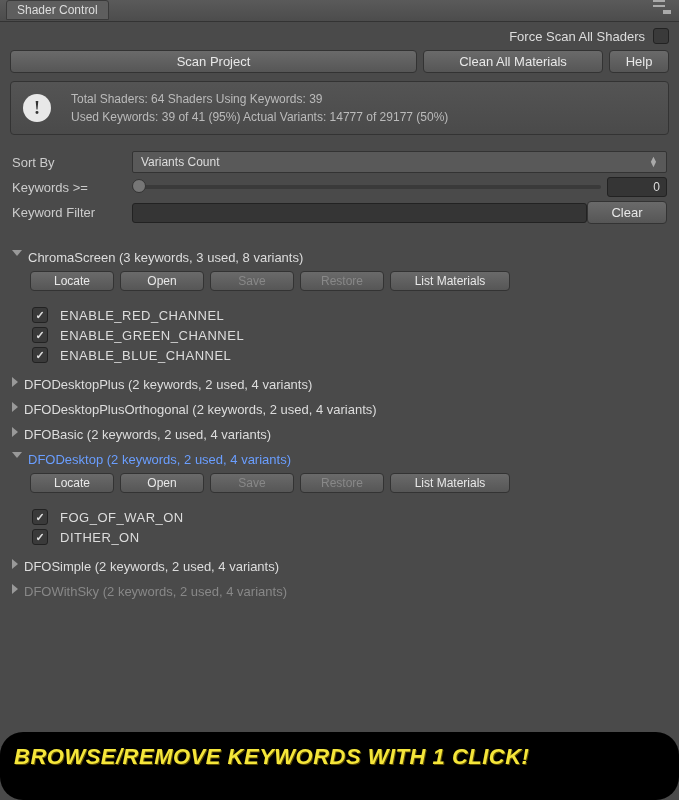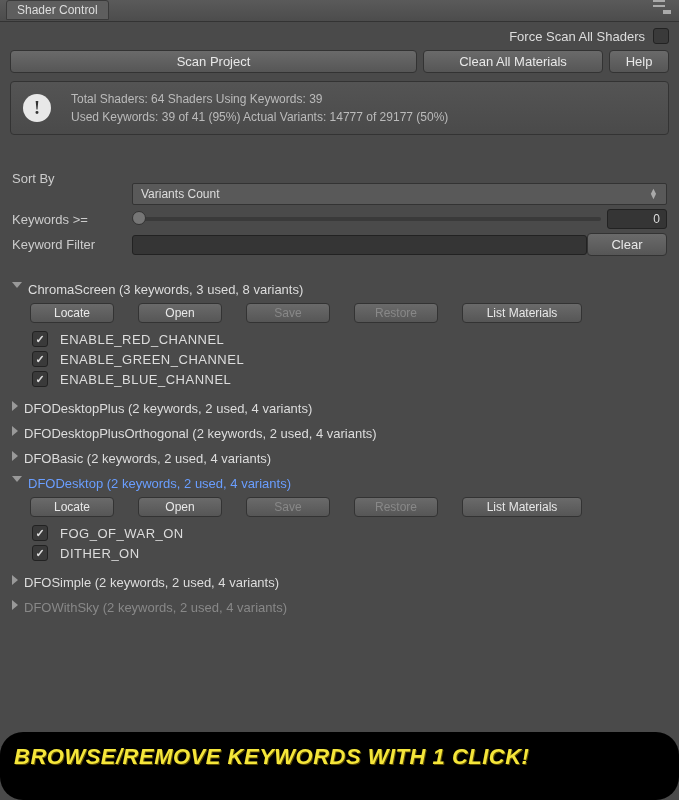--- a/index.html
+++ b/index.html
@@ -25,38 +25,38 @@
 .btn-sm { width:60px; }
 .btn.disabled { color:#888; cursor:default; }
 
 .info-box { margin:4px 10px 10px; background:linear-gradient(#545454,#4a4a4a); border:1px solid #333; border-radius:4px; padding:8px 12px; display:flex; align-items:center; gap:12px; }
 .info-icon { width:28px; height:28px; background:#e8e8e8; border-radius:50%; display:flex; align-items:center; justify-content:center; color:#333; font-weight:bold; font-size:18px; font-family:serif; flex-shrink:0; }
 .info-text { font-size:12px; color:#bbb; line-height:1.5;margin-left:8px; }
 
 .form-rows { padding:2px 12px 10px; }
 .form-row { display:flex; align-items:center; margin:4px 0; gap:0; }
 .form-label { width:120px; font-size:13px; color:#ccc; }
-.select { flex:1; background:#595959; border:1px solid #333; border-radius:2px; padding:3px 8px; color:#ddd; font-size:12px; cursor:pointer; display:flex; align-items:center;margin-top:32px; }
+.select { flex:1; background:#595959; border:1px solid #333; border-radius:2px; padding:3px 8px; color:#ddd; font-size:12px; cursor:pointer; display:flex; align-items:center; }
 .select .arrs { margin-left:auto; font-size:9px; color:#aaa; line-height:5px; }
 .slider-wrap { flex:1; display:flex; align-items:center; gap:6px; }
 .slider-track { flex:1; height:4px; background:#3a3a3a; border-radius:2px; position:relative; }
 .slider-thumb { width:14px; height:14px; background:#767676; border:1px solid #333; border-radius:50%; position:absolute; top:-6px; left:0; cursor:pointer; }
 .num-field { width:60px; background:#353535; border:1px solid #222; border-radius:3px; padding:2px 6px; text-align:right; color:#ddd; font-size:12px; }
 .text-field { flex:1; background:#353535; border:1px solid #222; border-radius:3px; padding:3px 6px; color:#ddd; font-size:12px; height:20px; }
 .clear-btn { width:80px; }
 
 .scroll-area { flex:1; overflow-y:auto; padding:4px 12px 0; position:relative; }
 .shader { margin:6px 0; }
 .shader-head { display:flex; align-items:flex-start; gap:4px; cursor:pointer; padding:2px 0; font-size:13px; color:#ddd; }
 .shader-head.highlight { color:#6a9eff; }
 .fold { width:0; height:0; display:inline-block; }
 .fold.closed { border-top:5px solid transparent; border-bottom:5px solid transparent; border-left:6px solid #999; margin-right:2px; }
 .fold.open { border-left:5px solid transparent; border-right:5px solid transparent; border-top:6px solid #999; margin-right:2px; }
 .shader-body { padding:4px 0 4px 18px; }
-.action-row { display:flex; gap:24px; margin-bottom:6px; }
+.action-row { display:flex; gap:6px; margin-bottom:14px; }
 .action-row .btn { font-size:12px; padding:2px 0; width:84px; }
 .action-row .btn.lm { width:120px; }
 .kw-row { display:flex; align-items:center; gap:12px; padding:2px 0 2px 2px; }
 .kw-row .kw { font-size:13px; color:#ddd; letter-spacing:.5px; }
 .dim { color:#888; }
 
 .scroll-area::-webkit-scrollbar { width:16px; }
 .scroll-area::-webkit-scrollbar-track { background:#434343; }
 .scroll-area::-webkit-scrollbar-thumb { background:#6a6a6a; border-radius:4px; border:2px solid #434343; }
 

